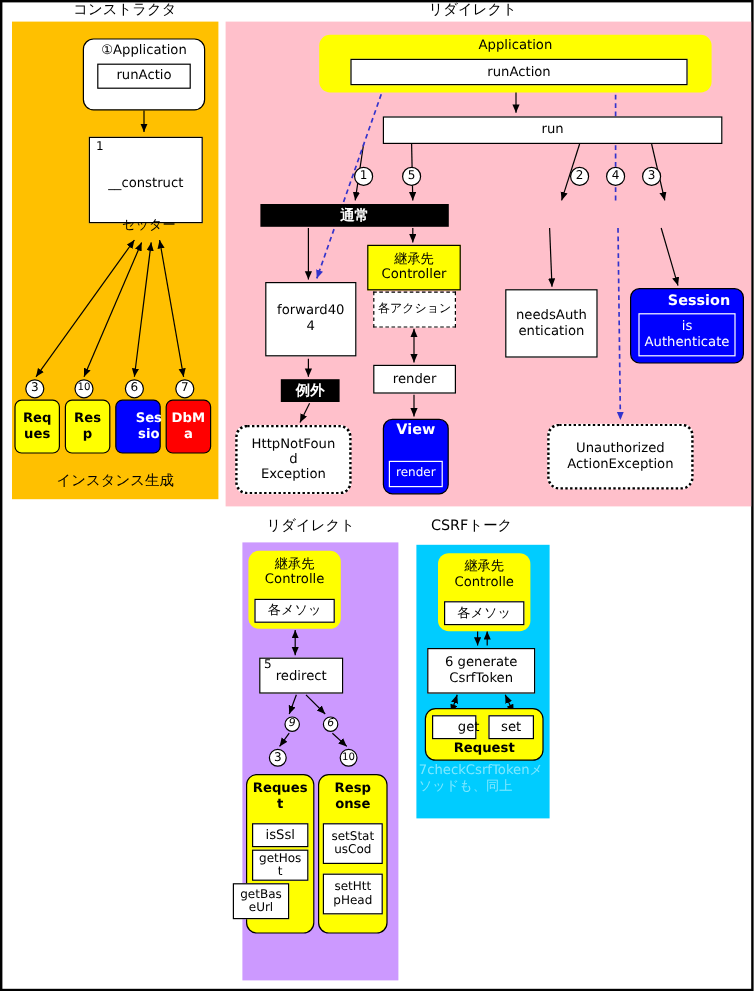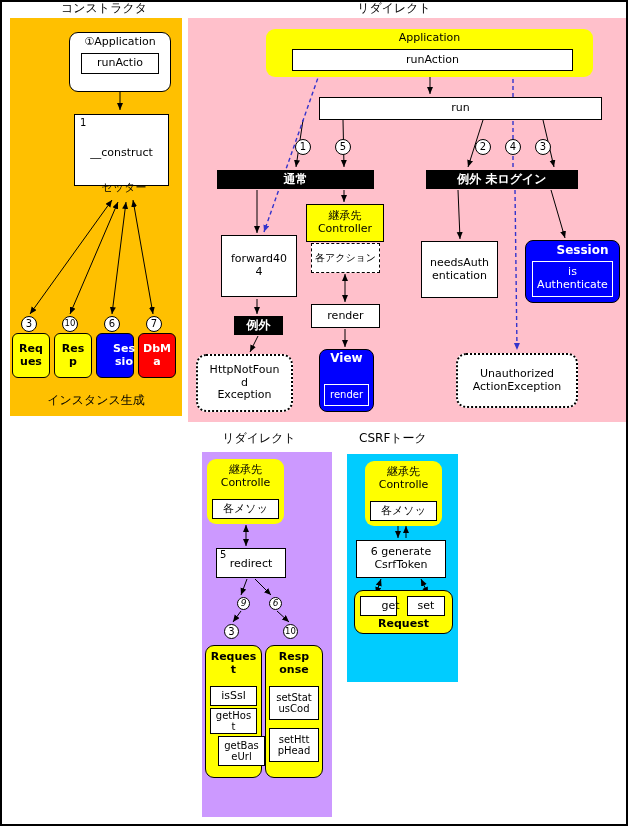--- a/index.html
+++ b/index.html
@@ -133,21 +133,20 @@
 
   <div class="node bordered" style="left:288px; top:95px; width:283px; height:23px;margin-left:29px;">run</div>
 
   <div class="node circle" style="left:293px; top:137px; width:16px; height:16px;">1</div>
   <div class="node circle" style="left:333px; top:137px; width:16px; height:16px;">5</div>
   <div class="node circle" style="left:473px; top:137px; width:16px; height:16px;">2</div>
   <div class="node circle" style="left:503px; top:137px; width:16px; height:16px;">4</div>
   <div class="node circle" style="left:533px; top:137px; width:16px; height:16px;">3</div>
 
   <div class="node bar" style="left:215px; top:168px; width:157px; height:19px;">通常</div>
-  <div class="node bar" style="left:424px; top:168px; width:152px; height:19px;">例外 未ログイン</div>
 
   <div class="node ybox" style="left:304px; top:202px; width:78px; height:38px;">継承先
 Controller</div>
   <div class="node dashedb f10" style="left:309px; top:241px; width:69px; height:30px;">各アクション</div>
 
   <div class="node bordered" style="left:219px; top:233px; width:76px; height:62px;">forward40
 4</div>
   <div class="node bordered" style="left:309px; top:302px; width:69px; height:24px;">render</div>
   <div class="node bordered" style="left:419px; top:239px; width:77px; height:57px;">needsAuth
 entication</div>
@@ -183,21 +182,21 @@
   <div class="node circle it" style="left:267px; top:595px; width:13px; height:13px; font-size:9px;">6</div>
   <div class="node circle" style="left:222px; top:622px; width:15px; height:15px;">3</div>
   <div class="node circle f85" style="left:281px; top:622px; width:15px; height:15px;">10</div>
 
   <div class="node ybox rounded" style="left:203px; top:643px; width:57px; height:133px;"></div>
   <div class="node bold" style="left:203px; top:646px; width:57px; height:32px;">Reques
 t</div>
   <div class="node bordered" style="left:208px; top:684px; width:47px; height:20px;">isSsl</div>
   <div class="node bordered f10" style="left:208px; top:706px; width:47px; height:26px;">getHos
 t</div>
-  <div class="node bordered f10" style="left:216px; top:734px; width:47px; height:30px;">getBas
+  <div class="node bordered f10" style="left:192px; top:734px; width:47px; height:30px;">getBas
 eUrl</div>
 
   <div class="node ybox rounded" style="left:263px; top:643px; width:58px; height:133px;"></div>
   <div class="node bold" style="left:263px; top:646px; width:58px; height:32px;">Resp
 onse</div>
   <div class="node bordered f10" style="left:267px; top:684px; width:50px; height:34px;">setStat
 usCod</div>
   <div class="node bordered f10" style="left:267px; top:726px; width:50px; height:34px;">setHtt
 pHead</div>
 
@@ -207,14 +206,15 @@
   <div class="node bordered" style="left:368px; top:499px; width:67px; height:20px;">各メソッ</div>
 
   <div class="node bordered" style="left:354px; top:538px; width:90px; height:38px;">6 generate
 CsrfToken</div>
 
   <div class="node ybox rounded" style="left:352px; top:588px; width:99px; height:44px;"></div>
   <div class="node bordered" style="left:358px; top:594px; width:37px; height:20px;padding-left:24px;">get</div>
   <div class="node bordered" style="left:405px; top:594px; width:38px; height:20px;">set</div>
   <div class="node bold" style="left:352px; top:614px; width:99px; height:16px;">Request</div>
 
+  <div class="node notetext" style="left:347px; top:634px; width:104px; height:48px;">7checkCsrfTokenメソッドも、同上</div>
 
 </div>
 
 </body></html>

